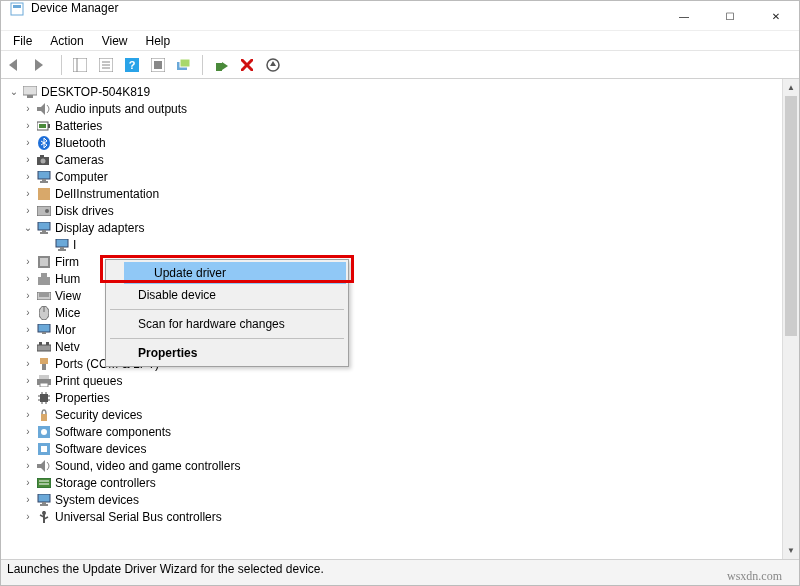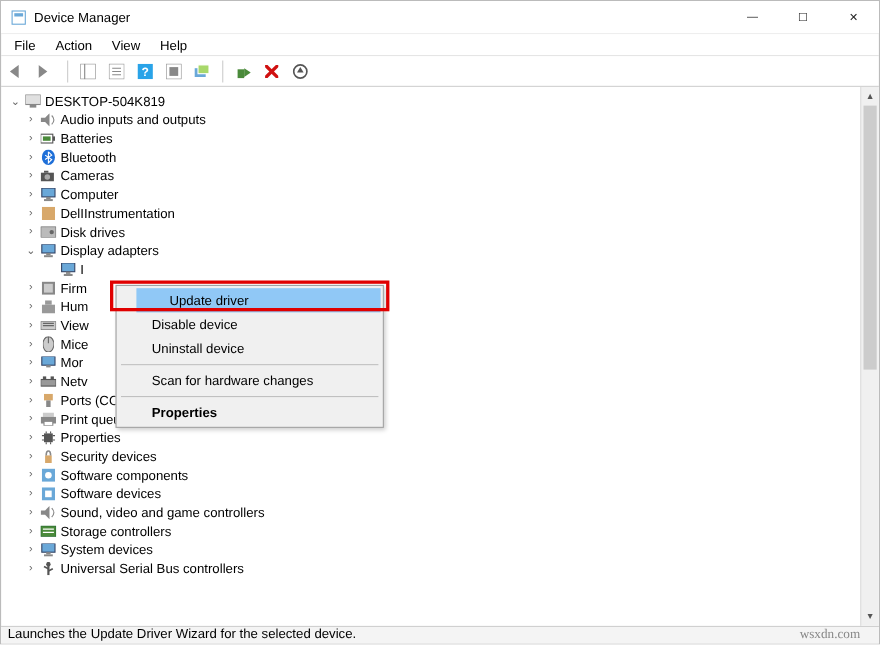--- a/index.html
+++ b/index.html
@@ -17,21 +17,20 @@
   width: 800px;
   height: 586px;
   border: 1px solid #bbb;
   display: flex;
   flex-direction: column;
   background: #fff;
 }
 .titlebar {
   height: 30px;
   display: flex;
-  align-items: center;
   padding: 0 0 0 8px;
   background: #fff;
   border-bottom: 1px solid #eee;
 }
 .titlebar .icon {
   width: 16px; height: 16px; margin-right: 6px;
   display: flex; align-items: center; justify-content: center;
 }
 .titlebar .title { flex: 0 0 auto; font-size: 12px; }
 .titlebar .spacer { flex: 1; }
@@ -70,22 +69,22 @@
 .scroll-thumb { position:absolute; left:2px; right:2px; top:0; height:240px; background:#ccc; }
 .node { display: flex; align-items: center; height: 17px; padding-left: 4px; white-space: nowrap; }
 .node .exp {
   width: 14px; text-align: center; color: #666; font-size: 10px; flex-shrink:0;
 }
 .node .devicon { width: 18px; height:16px; display:flex;align-items:center;justify-content:center;flex-shrink:0;}
 .node .lbl { padding-left: 2px; }
 .indent1 { padding-left: 18px; }
 .indent2 { padding-left: 36px; }
 .statusbar {
-  height: 16px; border-top: 1px solid #d0d0d0; padding: 2px 6px; font-size: 12px;
-  display: flex; align-items: flex-end; background: #f4f4f4;
+  height: 26px; border-top: 1px solid #d0d0d0; padding: 2px 6px; font-size: 12px;
+  display: flex; align-items: flex-start; background: #f4f4f4;
 }
 .context-menu {
   position: absolute;
   left: 105px; top: 259px;
   width: 244px;
   background: #f0f0f0;
   border: 1px solid #a0a0a0;
   box-shadow: 2px 2px 4px rgba(0,0,0,0.2);
   padding: 2px;
   z-index: 10;
@@ -502,21 +501,20 @@
 
   <div class="statusbar">
     <span>Launches the Update Driver Wizard for the selected device.</span>
   </div>
 
 </div>
 
 <div class="context-menu">
   <div class="mi hl">Update driver</div>
   <div class="mi">Disable device</div>
-  <div class="mi">Uninstall device</div>
   <div class="msep"></div>
   <div class="mi">Scan for hardware changes</div>
   <div class="msep"></div>
   <div class="mi bold">Properties</div>
 </div>
 
 <div class="red-box"></div>
 
 <div class="watermark">wsxdn.com</div>
 

